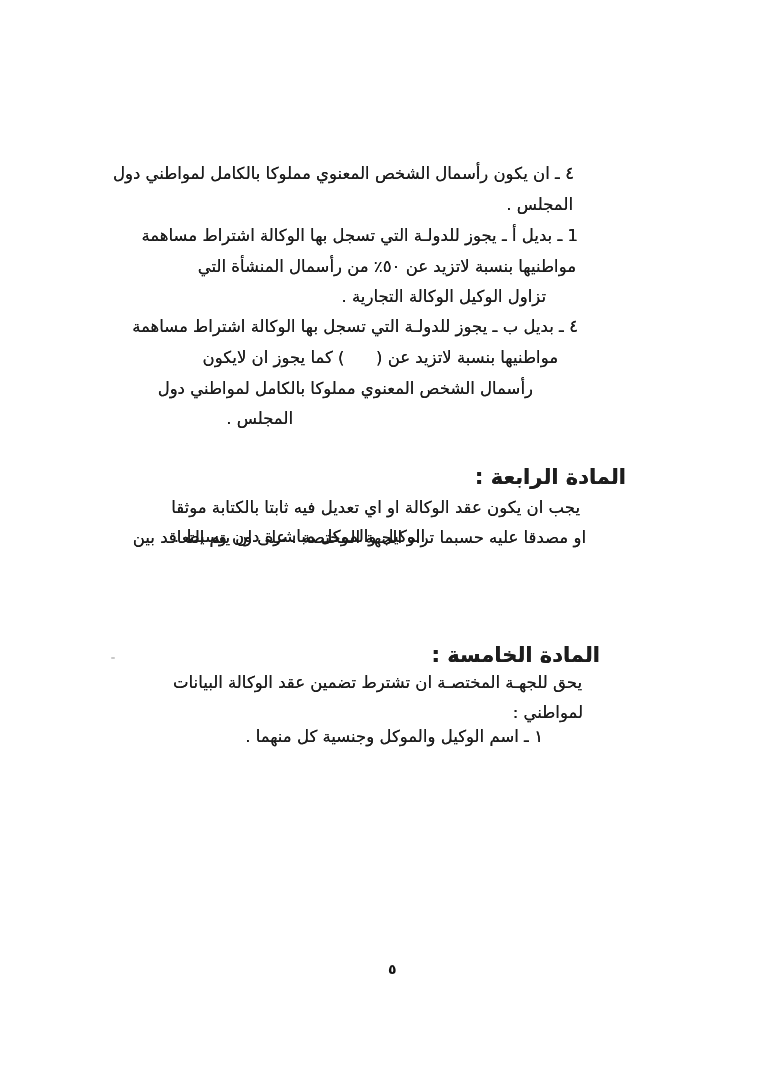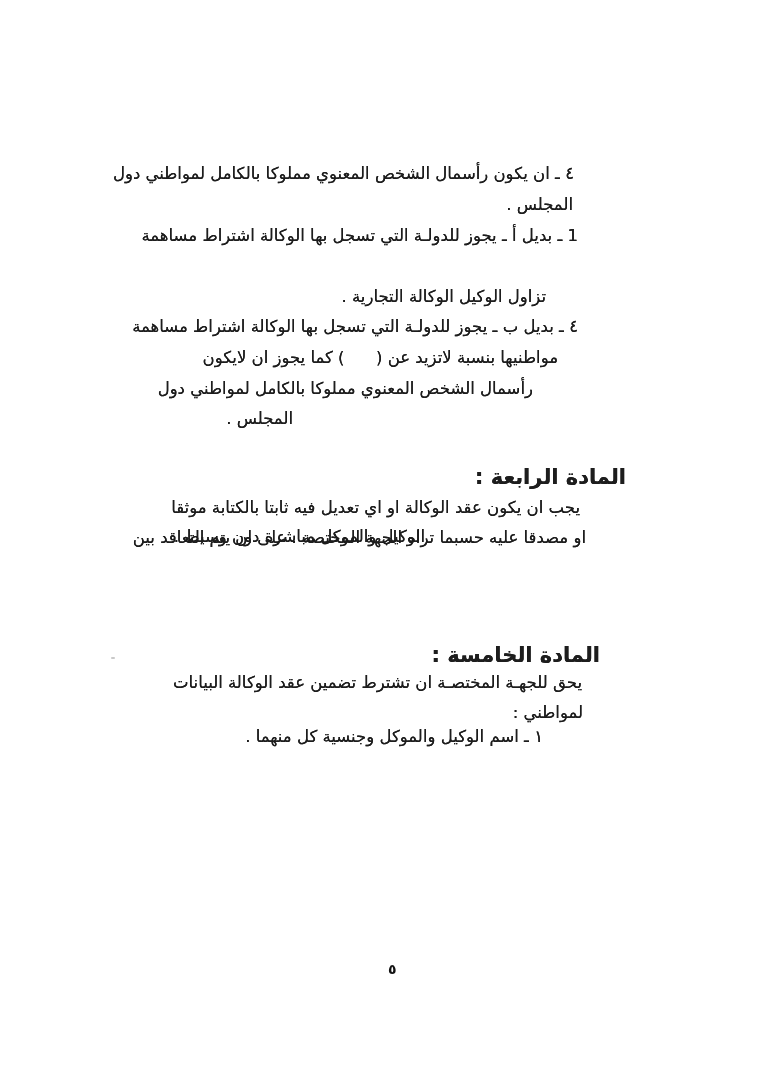--- a/index.html
+++ b/index.html
@@ -48,20 +48,21 @@
 </style>
 </head>
 <body>
 
 <div class="page">
 
   <div class="txt" style="top:162px; right:184px;">٤ ـ ان يكون رأسمال الشخص المعنوي مملوكا بالكامل لمواطني دول</div>
   <div class="txt" style="top:193px; right:185px;">المجلس .</div>
 
   <div class="txt" style="top:224px; right:180px;">1 ـ بديل أ ـ يجوز للدولـة التي تسجل بها الوكالة اشتراط مساهمة</div>
+  <div class="txt" style="top:255px; right:182px;">مواطنيها بنسبة لاتزيد عن ٥٠٪ من رأسمال المنشأة التي</div>
   <div class="txt" style="top:285px; right:212px;">تزاول الوكيل الوكالة التجارية .</div>
 
   <div class="txt" style="top:315px; right:180px;">٤ ـ بديل ب ـ يجوز للدولـة التي تسجل بها الوكالة اشتراط مساهمة</div>
   <div class="txt" style="top:346px; right:200px;">مواطنيها بنسبة لاتزيد عن (&nbsp;&nbsp;&nbsp;&nbsp;&nbsp;&nbsp;) كما يجوز ان لايكون</div>
   <div class="txt" style="top:377px; right:225px;">رأسمال الشخص المعنوي مملوكا بالكامل لمواطني دول</div>
   <div class="txt" style="top:407px; right:465px;">المجلس .</div>
 
   <div class="txt heading" style="top:465px; right:132px;">المادة الرابعة :</div>
   <div class="txt" style="top:496px; right:178px;">يجب ان يكون عقد الوكالة او اي تعديل فيه ثابتا بالكتابة موثقا</div>
   <div class="txt" style="top:526px; right:172px;">او مصدقا عليه حسبما تراه الجهة المختصة . على ان يتم التعاقد بين</div>

